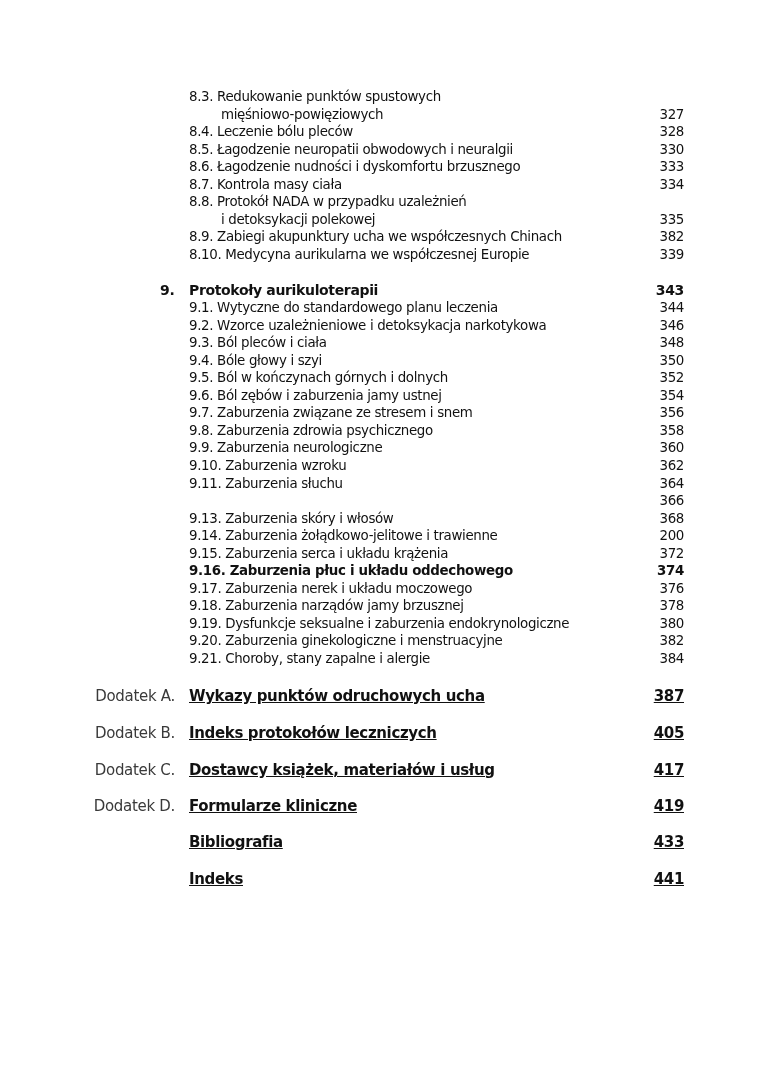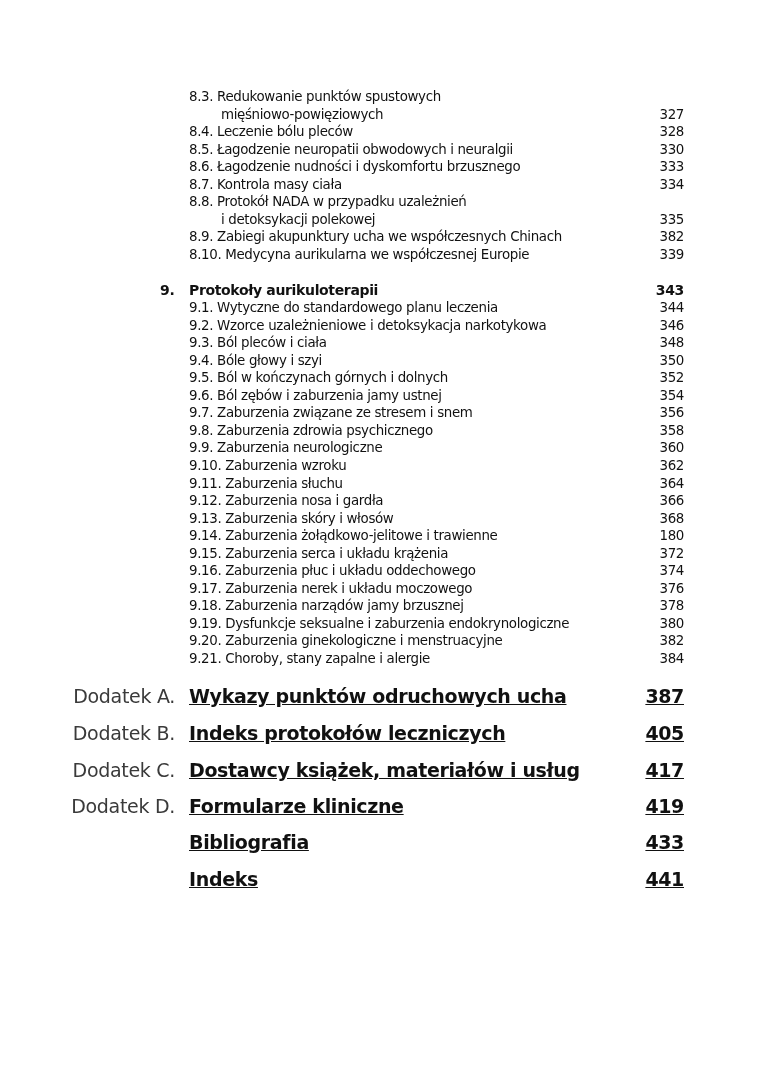--- a/index.html
+++ b/index.html
@@ -10,21 +10,21 @@
     .page { position: absolute; left: 0; top: 0; width: 775px; height: 1077px; padding-left: 28px; }
     .row {
       position: absolute; left: 0; width: 775px; height: 18px;
       font-size: 13.4px; line-height: 18px; letter-spacing: -0.35px;
     }
     .row .t { position: absolute; left: 189px; white-space: nowrap; }
     .row .t.cont { left: 221px; }
     .row .p { position: absolute; right: 91px; text-align: right; white-space: nowrap; }
     .row.chapter { font-weight: bold; font-size: 14px; }
     .row.chapter .num { position: absolute; left: 160px; }
-    .row.app { font-size: 19px; height: 20px; line-height: 20px; }
+    .row.app { font-size: 15px; height: 20px; line-height: 20px; }
     .row.app .lab { position: absolute; right: 600px; text-align: right; color: #3a3a3a; white-space: nowrap; letter-spacing: -0.3px; }
     .row.app .t, .row.app .p { font-weight: bold; text-decoration: underline; }
   </style>
 </head>
 <body>
 
 <div class="page">
 
   <div class="row" style="top:88px">
     <span class="t">8.3. Redukowanie punktów spustowych</span>
@@ -110,36 +110,35 @@
       </div>
       <div class="row" style="top: 456.95px;">
         <span class="t">9.10. Zaburzenia wzroku</span>
         <span class="p">362</span>
       </div>
       <div class="row" style="top: 474.5px;">
         <span class="t">9.11. Zaburzenia słuchu</span>
         <span class="p">364</span>
       </div>
       <div class="row" style="top: 492.05px;">
-        <span class="t">9.12. Zaburzenia nosa i gardła</span>
         <span class="p">366</span>
       </div>
       <div class="row" style="top: 509.6px;">
         <span class="t">9.13. Zaburzenia skóry i włosów</span>
         <span class="p">368</span>
       </div>
       <div class="row" style="top: 527.15px;">
         <span class="t">9.14. Zaburzenia żołądkowo-jelitowe i trawienne</span>
-        <span class="p">180</span>
+        <span class="p">200</span>
       </div>
       <div class="row" style="top: 544.7px;">
         <span class="t">9.15. Zaburzenia serca i układu krążenia</span>
         <span class="p">372</span>
       </div>
-      <div class="row" style="top: 562.25px;">
+      <div class="row" style="top: 562.25px; font-weight: bold;">
         <span class="t">9.16. Zaburzenia płuc i układu oddechowego</span>
         <span class="p">374</span>
       </div>
       <div class="row" style="top: 579.8px;">
         <span class="t">9.17. Zaburzenia nerek i układu moczowego</span>
         <span class="p">376</span>
       </div>
       <div class="row" style="top: 597.35px;">
         <span class="t">9.18. Zaburzenia narządów jamy brzusznej</span>
         <span class="p">378</span>

